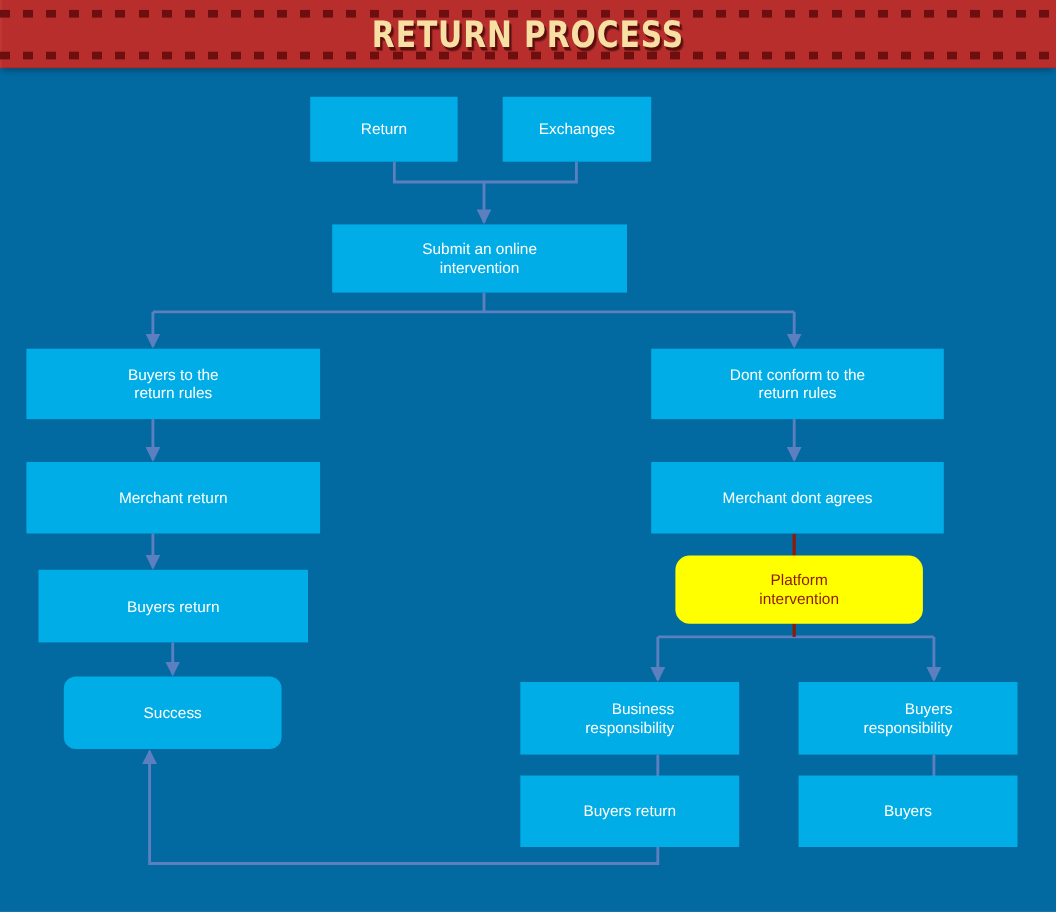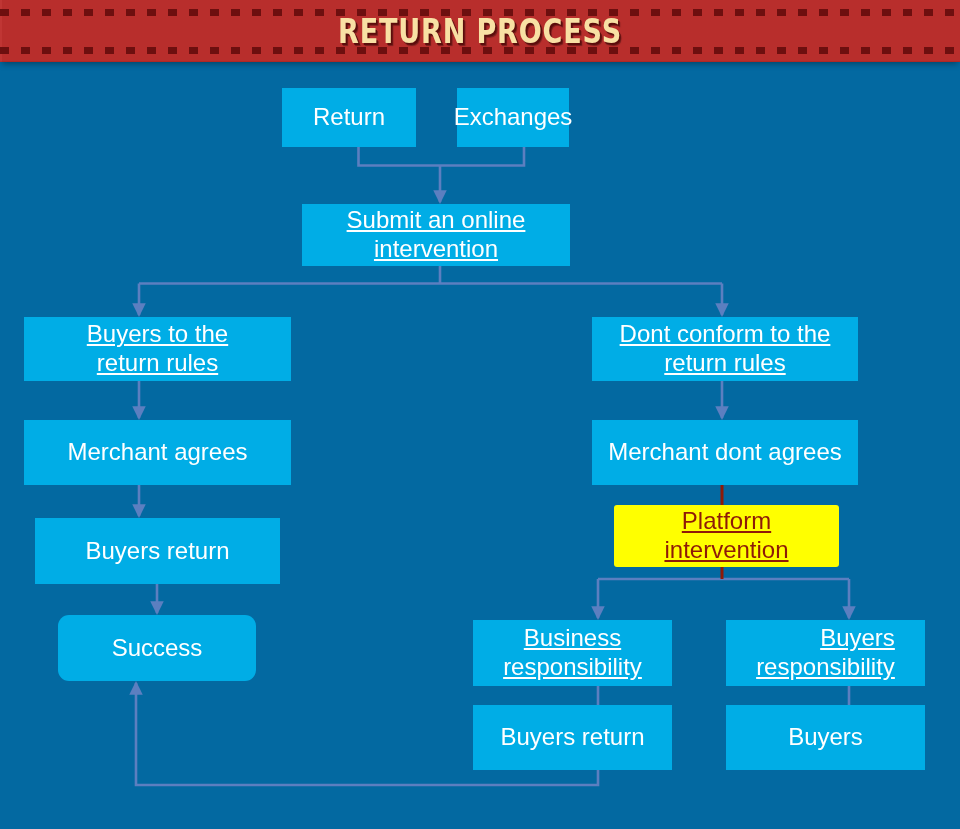--- a/index.html
+++ b/index.html
@@ -43,31 +43,31 @@
   
   .canvas{position:absolute;left:0;top:62px;width:960px;height:767px;}
   .svg-layer{position:absolute;left:0;top:0;width:960px;height:767px;}
 
   .node{
     position:absolute;
     display:flex;align-items:center;justify-content:center;
     text-align:center;
     color:#ffffff;
     background:#00ade6;
-    font-size:24px;
+    font-size:14px;
     line-height:1.18;
     box-sizing:border-box;
     padding:2px 6px;
     z-index:3;
   }
-  .node.two-line{line-height:1.2;text-decoration:underline;}
+  .node.two-line{line-height:1.2;}
   .node.special{
     background:#ffff00;
     color:#8e1a08;
-    border-radius:3px;
+    border-radius:13px;
     text-align:center;
   }
 </style>
 </head>
 <body>
 
 <div id="page">
 
   <div class="banner">
     <div class="banner-dash top"></div>
@@ -112,21 +112,21 @@
 
       <g fill="none" stroke="#8e1a08" stroke-width="3">
         <path d="M 722 423 L 722 517"></path>
       </g>
     </svg>
 
     <div class="node" style="left:282px;top:26px;width:134px;height:59px;">
       <span>Return</span>
     </div>
 
-    <div class="node" style="left:457px;top:26px;width:112px;height:59px;">
+    <div class="node" style="left:457px;top:26px;width:135px;height:59px;">
       <span>Exchanges</span>
     </div>
 
     <div class="node two-line" style="left:302px;top:142px;width:268px;height:62px;">
       <span>
         <span>Submit an online</span><br>
         <span>intervention</span>
       </span>
     </div>
 
@@ -138,21 +138,21 @@
     </div>
 
     <div class="node two-line" style="left:592px;top:255px;width:266px;height:64px;">
       <span>
         <span>Dont conform to the</span><br>
         <span>return rules</span>
       </span>
     </div>
 
     <div class="node" style="left:24px;top:358px;width:267px;height:65px;">
-      <span>Merchant agrees</span>
+      <span>Merchant return</span>
     </div>
 
     <div class="node" style="left:592px;top:358px;width:266px;height:65px;align-items:center;">
       <span>Merchant dont agrees</span>
     </div>
 
     <div class="node" style="left:35px;top:456px;width:245px;height:66px;">
       <span>Buyers return</span>
     </div>
 
@@ -160,21 +160,21 @@
       <span>
         <span>Platform</span><br>
         <span>intervention</span>
       </span>
     </div>
 
     <div class="node" style="left:58px;top:553px;width:198px;height:66px;border-radius:11px;">
       <span>Success</span>
     </div>
 
-    <div class="node two-line" style="left:473px;top:558px;width:199px;height:66px;">
+    <div class="node two-line" style="left:473px;top:558px;width:199px;height:66px;text-align:right;">
       <span>
         <span>Business</span><br>
         <span>responsibility</span>
       </span>
     </div>
 
     <div class="node two-line" style="left:726px;top:558px;width:199px;height:66px;text-align:right;">
       <span>
         <span>Buyers</span><br>
         <span>responsibility</span>

